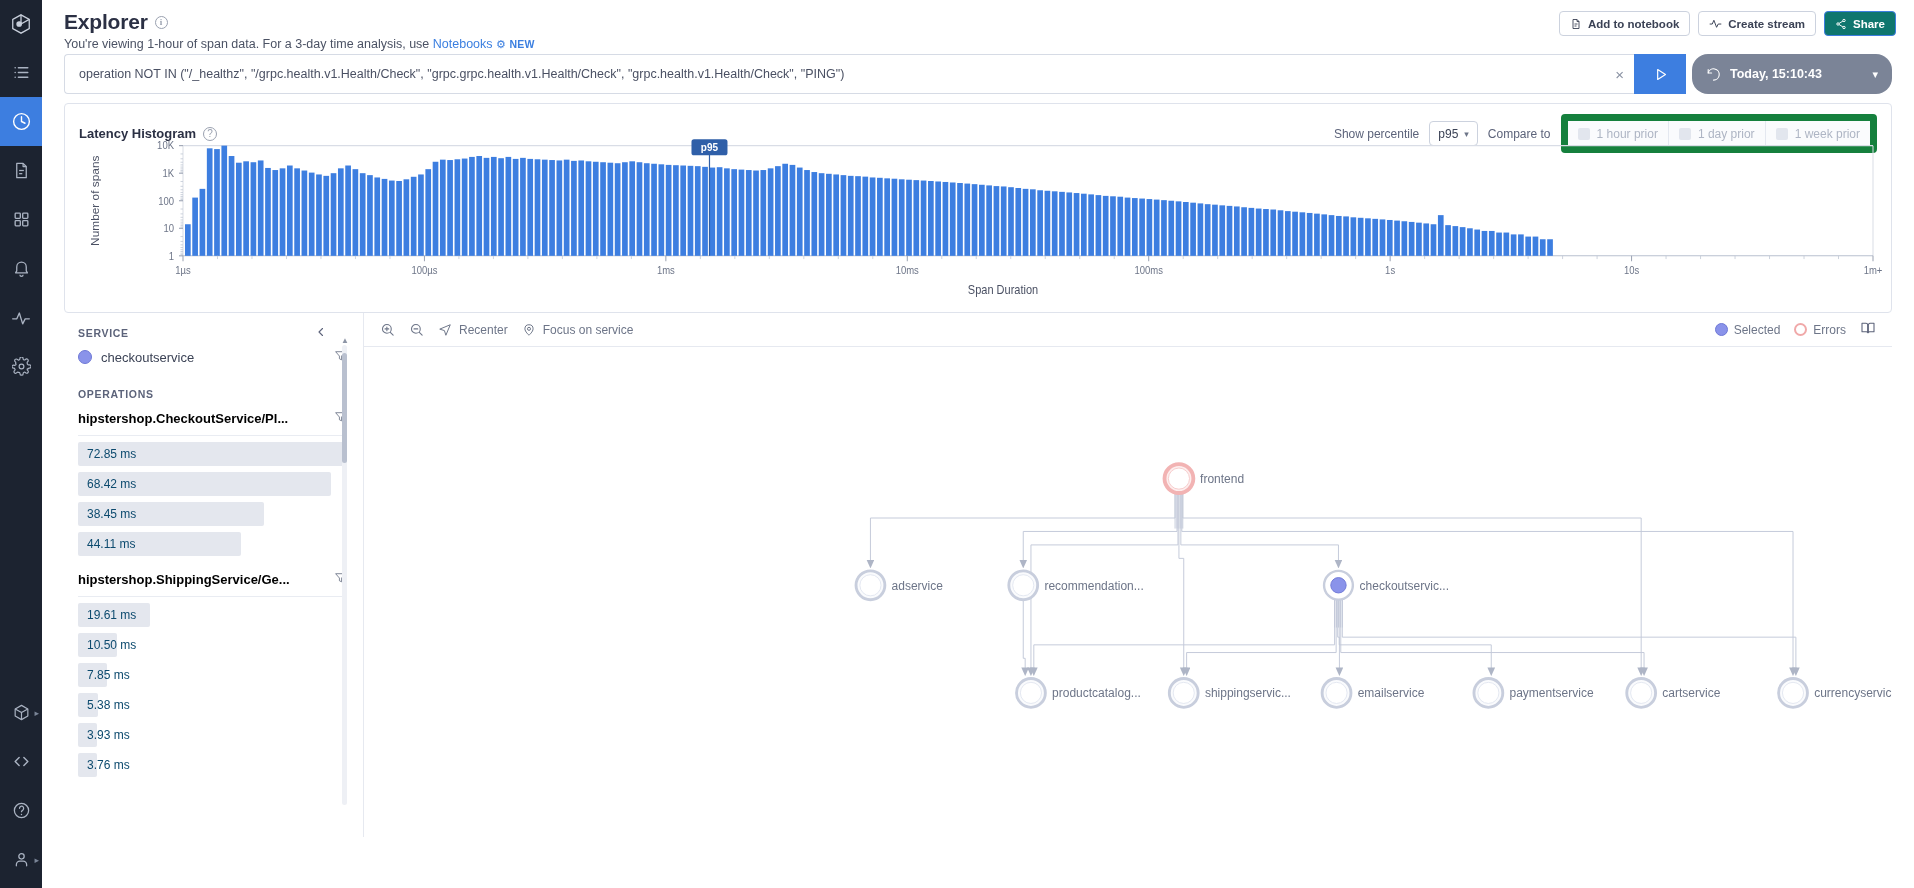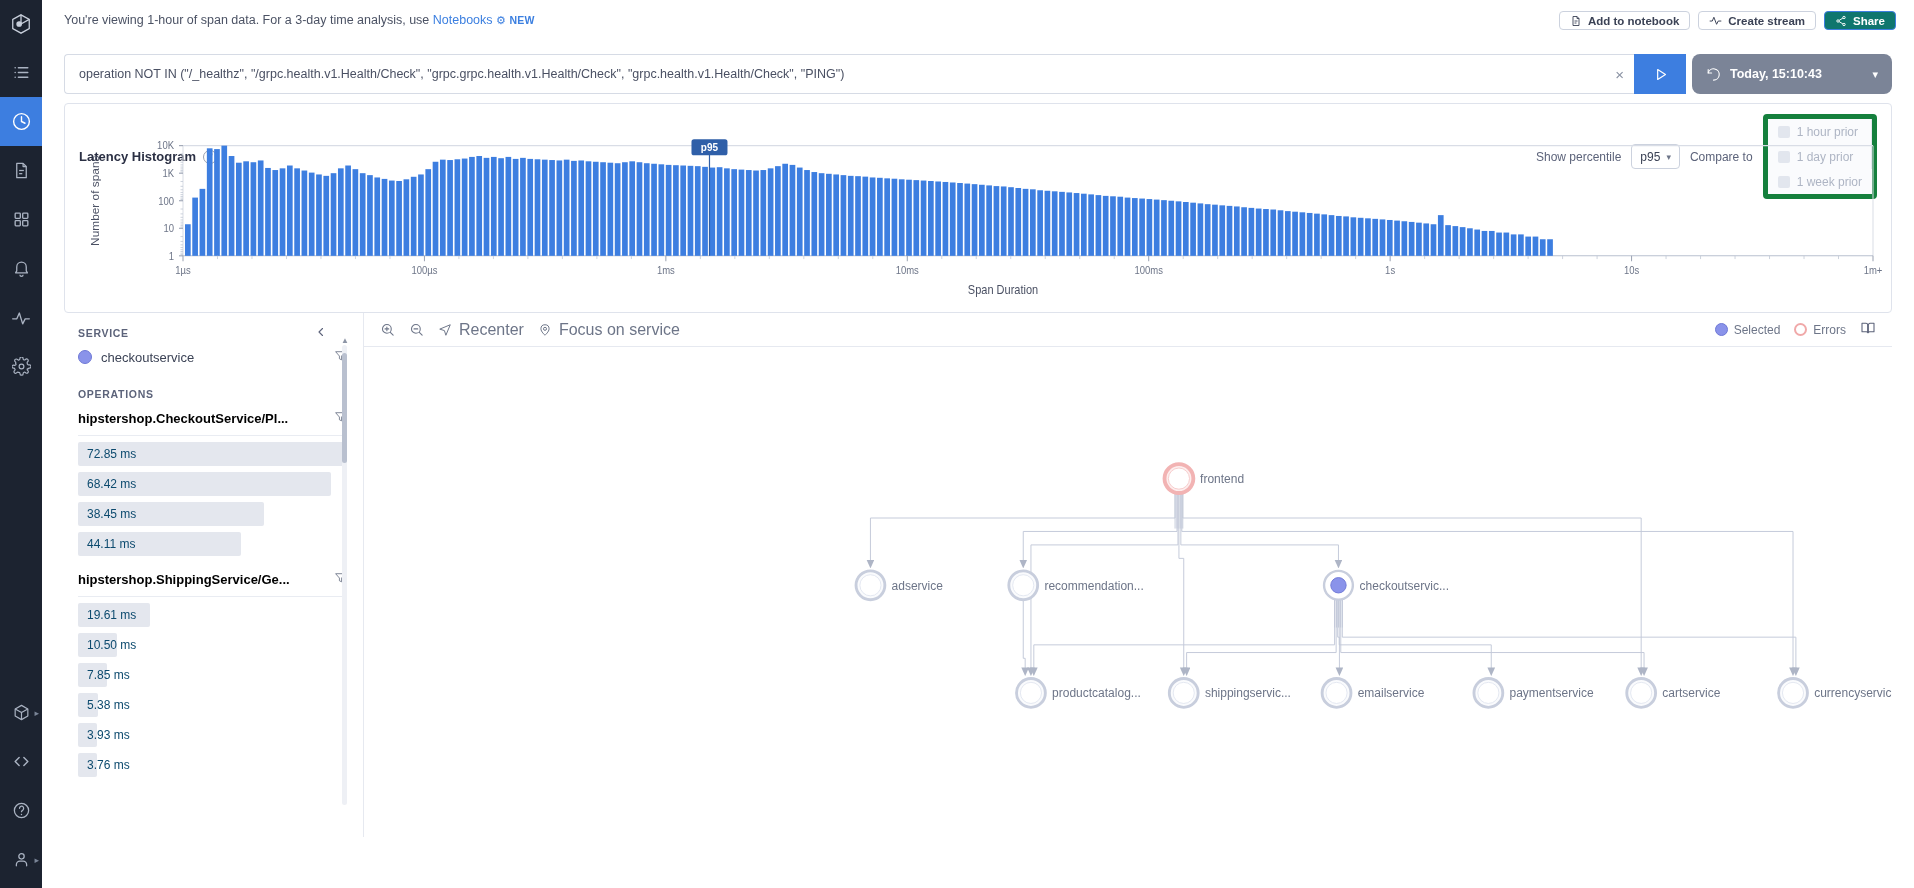--- a/index.html
+++ b/index.html
@@ -37,56 +37,56 @@
   .page-title { font-size: 21px; font-weight: bold; color: #2b3044; letter-spacing: -0.2px; }
   .info-icon { width: 13px; height: 13px; border: 1.3px solid #9aa1b0; border-radius: 50%;
     color: #9aa1b0; font-size: 9px; line-height: 11px; text-align: center; font-family: "Liberation Serif", serif; font-weight:bold;}
   .subtitle { font-size: 12.5px; color: #4b5264; margin-top: 3px; }
   .subtitle a { color: #3b7fe0; text-decoration: none; }
   .new-badge { color: #3b7fe0; font-size: 10.5px; font-weight: bold; letter-spacing: .3px; }
   .gift-ic { color: #3b7fe0; font-size: 11px; }
 
   .header-actions { position: absolute; right: 18px; top: 11px; display: flex; gap: 8px; align-items: center; }
   .btn {
-    height: 19px; border: 1px solid #ccd2de; border-radius: 4px; background: #fff;
+    height: 25px; border: 1px solid #ccd2de; border-radius: 4px; background: #fff;
     font-size: 11.5px; color: #3b4255; padding: 0 10px; display: flex; align-items: center; gap: 6px;
     cursor: pointer; font-weight: 600; white-space: nowrap;
   }
   .btn.primary { background: #0f766e; border-color: #3d7ee0; color: #fff; }
 
   
   .querybar-wrap { padding: 0 22px; margin-top: 6px; display: flex; gap: 0; align-items: stretch; height: 40px; }
   .query-input {
     flex: 1 1 auto; border: 1px solid #d6dbe5; border-right: none; border-radius: 4px 0 0 4px;
     display: flex; align-items: center; padding: 0 14px; position: relative; background: #fff;
   }
   .query-text { font-size: 12.5px; color: #4a5063; white-space: nowrap; overflow: hidden; text-overflow: ellipsis; }
   .query-clear { position: absolute; right: 10px; color: #8a92a3; font-size: 15px; cursor: pointer; line-height: 1; }
   .run-btn { width: 52px; background: #3d7ee0; display: flex; align-items: center; justify-content: center; cursor: pointer; }
   .time-btn {
-    margin-left: 6px; background: #7b8497; color: #fff; border-radius: 8px;
+    margin-left: 6px; background: #7b8497; color: #fff; border-radius: 16px;
     display: flex; align-items: center; gap: 9px; padding: 0 14px; font-size: 12.5px; font-weight: bold;
     min-width: 200px; cursor: pointer;
   }
   .time-btn .chev { margin-left: auto; font-size: 11px; font-weight: normal; }
 
   
   .panel {
     margin: 9px 22px 0 22px; border: 1px solid #dfe3ec; border-radius: 4px; background: #fff;
     height: 210px; position: relative;
   }
   .panel-head { display: flex; align-items: center; padding: 10px 14px 0 14px; }
   .panel-title { font-size: 13px; font-weight: bold; color: #2b3044; }
   .q-icon { width: 14px; height: 14px; border: 1.3px solid #9aa1b0; border-radius: 50%; color: #9aa1b0;
     font-size: 10px; line-height: 12px; text-align: center; margin-left: 7px; }
   .panel-head-right { margin-left: auto; display: flex; align-items: center; gap: 10px; }
   .lbl-sm { font-size: 12px; color: #5c637a; }
   .select-box { height: 25px; border: 1px solid #ccd2de; border-radius: 4px; padding: 0 8px;
     display: flex; align-items: center; gap: 6px; font-size: 12px; color: #3b4255; cursor: pointer; }
-  .seg-group { display: flex; border: 5px solid #15803d; border-radius: 4px; overflow: hidden; flex-direction: column; }
+  .seg-group { display: flex; border: 7px solid #15803d; border-radius: 4px; overflow: hidden; }
   .seg {
     height: 25px; display: flex; align-items: center; gap: 7px; padding: 0 10px;
     font-size: 12px; color: #aeb5c4; background: #fafbfd; border-right: 1px solid #e4e8f0; cursor: pointer;
   }
   .seg:last-child { border-right: none; }
   .seg .sw { width: 12px; height: 12px; border-radius: 2px; background: #e2e6ee; }
 
   .chart-area { position: absolute; left: 0; right: 0; top: 33px; bottom: 0; }
 
   
@@ -113,21 +113,21 @@
   .bar-text { position: relative; font-size: 12px; color: #0c4a6e; padding-left: 9px; }
   .op-block { margin-bottom: 14px; }
   .pane-scroll { position: absolute; right: 16px; top: 32px; width: 5px; height: 460px; background: #eef0f5; border-radius: 3px; }
   .pane-scroll .thumb { position: absolute; left: 0; top: 8px; width: 5px; height: 110px; background: #b9c0cf; border-radius: 3px; }
   .pane-scroll .arr { position: absolute; left: -1px; top: -9px; font-size: 8px; color: #8d95a6; }
 
   
   .diagram-pane { flex: 1 1 auto; position: relative; }
   .diagram-toolbar { height: 34px; border-bottom: 1px solid #e6e9f0; display: flex; align-items: center;
     gap: 14px; padding: 0 16px; }
-  .tb-item { display: flex; align-items: center; gap: 7px; font-size: 16px; color: #6d7588; cursor: pointer; }
+  .tb-item { display: flex; align-items: center; gap: 7px; font-size: 12px; color: #6d7588; cursor: pointer; }
   .tb-right { margin-left: auto; display: flex; align-items: center; gap: 14px; }
   .legend-item { display: flex; align-items: center; gap: 6px; font-size: 12px; color: #6d7588; }
   .lg-dot { width: 13px; height: 13px; border-radius: 50%; }
   .lg-dot.sel { background: #8a93ea; border: 1px solid #6f79d6; }
   .lg-dot.err { background: transparent; border: 2px solid #f0a9a9; }
   .graph { position: absolute; left: 0; right: 0; top: 34px; bottom: 0; overflow: hidden; }
 </style>
 </head>
 <body>
 
@@ -229,20 +229,24 @@
         <circle cx="12" cy="8" r="3.4"></circle>
           <path d="M5.5 20v-1.5A4.5 4.5 0 0110 14h4a4.5 4.5 0 014.5 4.5V20"></path>
       </svg>
       <span class="rail-caret">▸</span>
     </div>
   </div>
 
   <div class="main">
 
     <div class="header">
+      <div class="page-title-row">
+        <span class="page-title">Explorer</span>
+        <span class="info-icon">i</span>
+      </div>
       <div class="subtitle">
         <span>You're viewing 1-hour of span data. For a 3-day time analysis, use </span><a href="#">Notebooks</a>
         <span class="gift-ic">⚙</span>
         <span class="new-badge">NEW</span>
       </div>
 
       <div class="header-actions">
         <div class="btn">
           <svg width="12" height="12" viewBox="0 0 24 24" fill="none" stroke="#3b4255" stroke-width="1.8" stroke-linejoin="round">
             <path d="M6 3h8l4 4v14H6z"></path>

